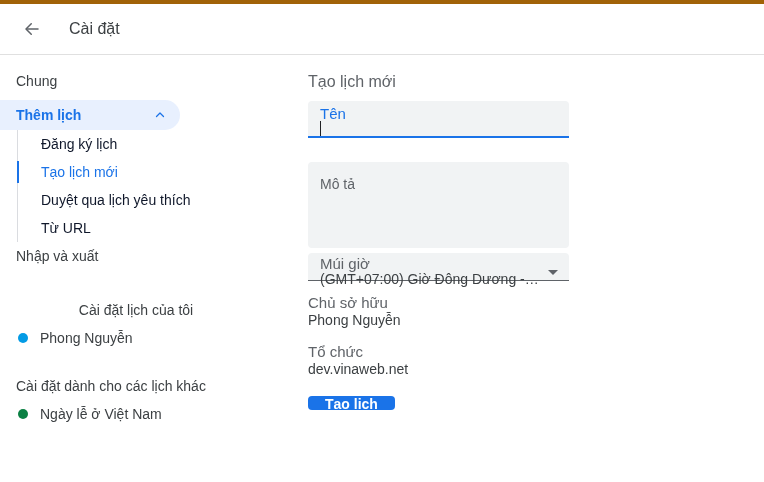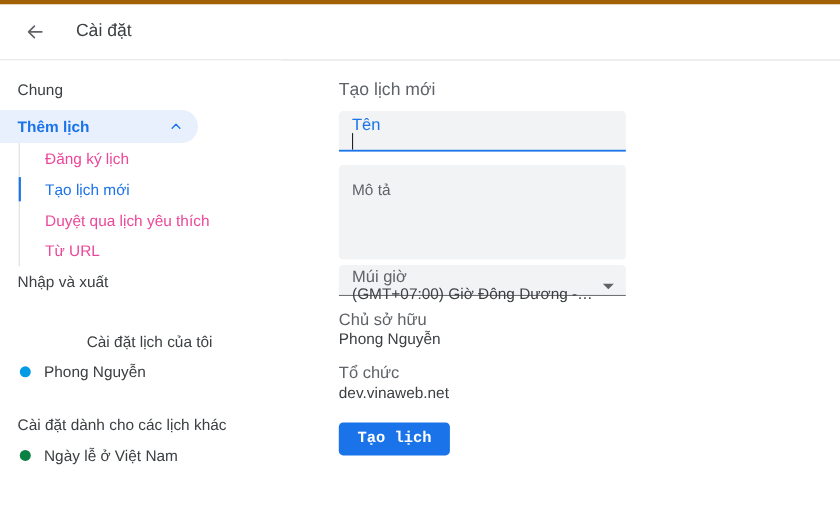--- a/index.html
+++ b/index.html
@@ -25,57 +25,57 @@
   .side-row { height:28px; display:flex; align-items:center; padding-left:16px;
     font-size:14px; color:#3c4043; cursor:pointer; white-space:nowrap; }
   .row-chung { margin-top:11px; height:30px; }
   .pill { margin-top:4px; height:30px; width:180px; background:#e8f0fe;
     border-radius:0 16px 16px 0; color:#1a73e8; font-weight:bold;
     display:flex; align-items:center; justify-content:space-between;
     padding:0 14px 0 16px; font-size:14px; cursor:pointer;gap:38px; }
   .pill svg { stroke:#1a73e8; }
   .subgroup { margin-left:17px; border-left:1px solid #dadce0; }
   .sub-row { height:28px; display:flex; align-items:center; padding-left:23px;
-    font-size:14px; color:#ec4899; cursor:pointer; position:relative; white-space:nowrap; }
+    font-size:14px; color:#0f172a; cursor:pointer; position:relative; white-space:nowrap; }
   .sub-row.selected { color:#1a73e8; }
   .sub-row.selected::before { content:""; position:absolute; left:-1px; top:3px; bottom:3px;
     width:2px; background:#1a73e8; }
   .section-header { cursor:default; }
   .sh-1 { margin-top:26px;justify-content:center; }
   .sh-2 { margin-top:20px; }
   .cal-row { padding-left:18px; }
   .dot { width:10px; height:10px; border-radius:50%; margin-right:12px; flex:0 0 auto; }
 
   
   .main { position:absolute; left:308px; top:51px; width:261px; }
   .main-title { font-size:16px; font-weight:normal; color:#5f6368; margin-top:16px;
     line-height:22px; }
   .field-label { font-size:15px; color:#5f6368; line-height:13px; }
   .name-field { margin-top:8px; height:37px; background:#f1f3f4; border-radius:4px 4px 0 0;
     border-bottom:2px solid #1a73e8; padding:6px 12px 0 12px; cursor:text; }
   .name-field .field-label { color:#1a73e8; }
   .caret { width:1px; height:15px; background:#202124; margin-top:1px; }
-  .desc-box { margin-top:12px; height:86px; }
+  .desc-box { margin-top:24px; height:86px; }
   .desc-box textarea { width:100%; height:100%; background:#f1f3f4; border:none;
     border-radius:4px; resize:none; padding:14px 12px; font-size:14px; color:#3c4043;
     font-family:"Liberation Sans","DejaVu Sans",sans-serif; outline:none; }
   .desc-box textarea::placeholder { color:#5f6368; opacity:1; }
   .tz-field { margin-top:5px; height:28px; background:#f1f3f4; border-radius:4px 4px 0 0;
     border-bottom:1px solid #5f6368; padding:4px 28px 0 12px; position:relative; cursor:pointer; }
   .tz-value { font-size:14px; color:#3c4043; margin-top:1px; white-space:nowrap;
     overflow:hidden; text-overflow:ellipsis; }
   .tz-arrow { position:absolute; right:11px; top:17px; width:0; height:0;
     border-left:5px solid transparent; border-right:5px solid transparent;
     border-top:5px solid #5f6368; }
   .ro-field { margin-top:15px; }
   .ro-field + .ro-field { margin-top:16px; }
   .ro-value { font-size:14px; color:#3c4043; line-height:18px; margin-top:2px; }
-  .create-btn { margin-top:18px; height:30px; padding:0 17px; background:#1a73e8;
+  .create-btn { margin-top:18px; height:14px; padding:0 17px; background:#1a73e8;
     color:#fff; border:none; border-radius:4px; font-size:14px; font-weight:bold;
-    cursor:pointer; font-family:Liberation Mono, monospace; }
+    cursor:pointer; font-family:Liberation Sans, sans-serif; }
 </style>
 </head>
 <body>
 
 <div class="frame">
 
   <div class="header">
     <button class="back-btn">
       <span style="display:flex;">
         <svg width="18" height="18" viewBox="0 0 24 24" fill="none" stroke-width="2" stroke-linecap="round" stroke-linejoin="round">

